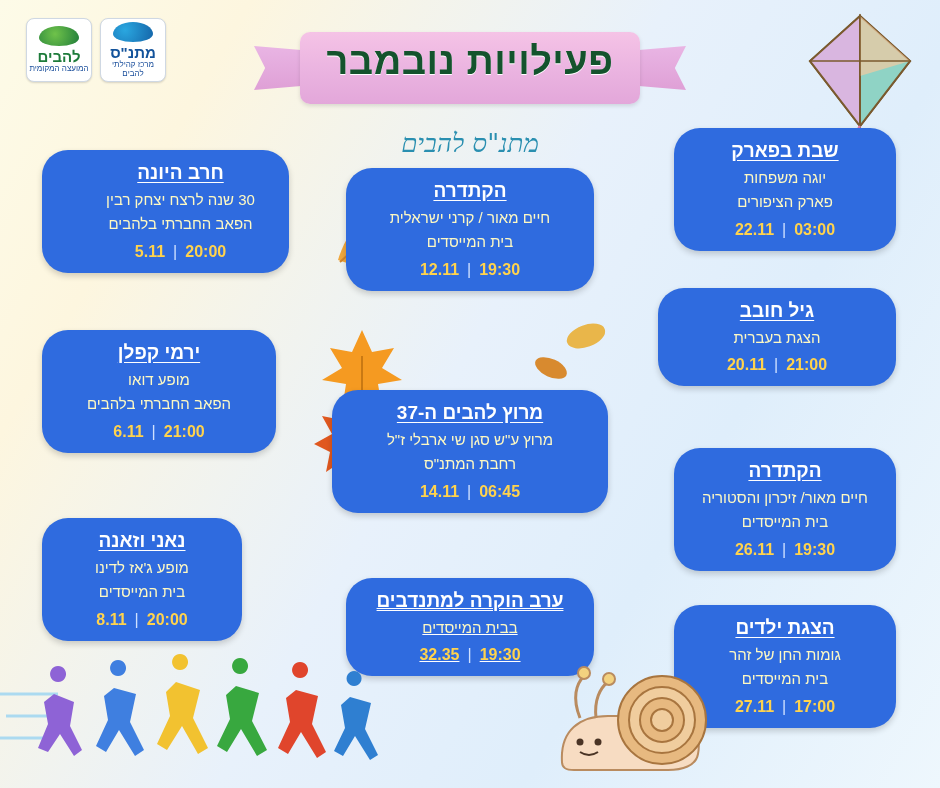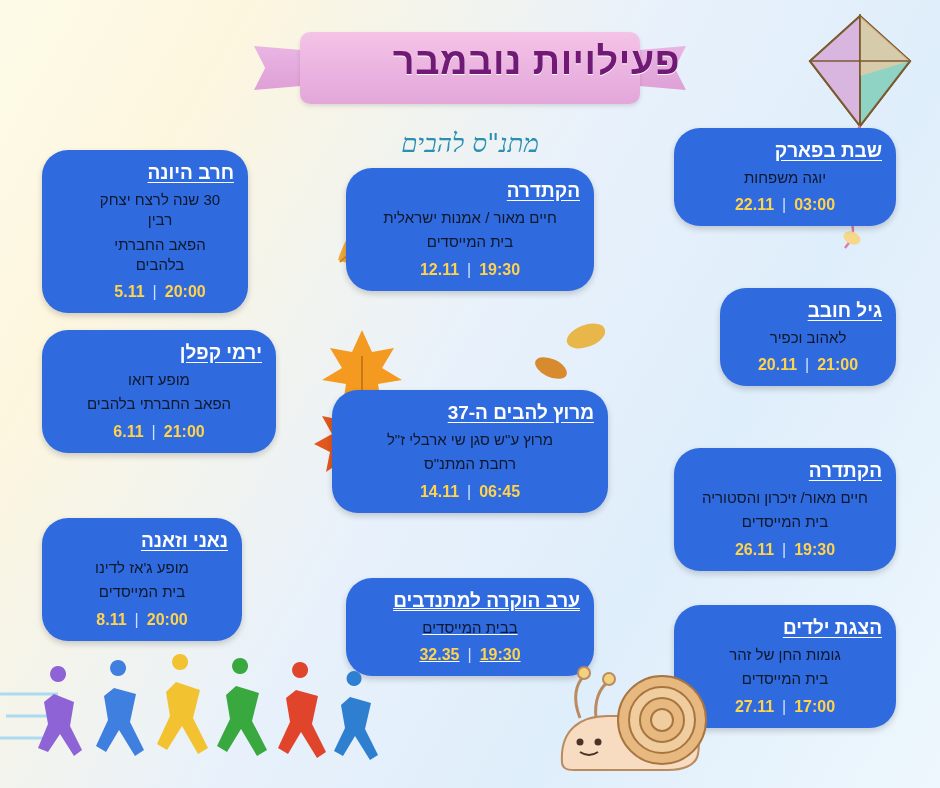--- a/index.html
+++ b/index.html
@@ -22,22 +22,22 @@
     border-radius:10px;
     box-shadow:0 2px 4px rgba(0,0,0,.12);
   }
   .ribbon-tail{
     position:absolute;top:22px;width:62px;height:44px;
     background:linear-gradient(180deg,#e9b5e4 0%,#dfa0d6 100%);
   }
   .ribbon-tail.left{left:-6px;clip-path:polygon(0 0,100% 12%,100% 88%,0 100%,18% 50%);}
   .ribbon-tail.right{right:-6px;clip-path:polygon(100% 0,0 12%,0 88%,100% 100%,82% 50%);}
   .title{
-    position:absolute;left:0;right:0;top:16px;text-align:right;
-    font-size:38px;font-weight:bold;color:#701a75;letter-spacing:.5px;
+    position:absolute;left:0;right:0;top:16px;text-align:center;
+    font-size:38px;font-weight:bold;color:#14532d;letter-spacing:.5px;
     text-shadow:0 1px 0 #fff;
   }
   .subtitle{
     position:absolute;left:0;right:0;top:104px;text-align:center;
     font-size:26px;color:#2a8fb0;font-family:"DejaVu Serif",serif;font-style:italic;
   }
 
   
   .logos{position:absolute;top:18px;left:26px;display:flex;gap:8px;direction:ltr;}
   .logo{
@@ -57,40 +57,40 @@
   .logo.green .swoosh{background:radial-gradient(circle at 40% 40%,#6fc24a,#1f7c3a);}
 
   
   .card{
     position:absolute;background:#2f6bdf;border-radius:26px;
     color:#fff;text-align:center;padding:12px 14px;box-sizing:border-box;
     box-shadow:0 3px 6px rgba(0,0,0,.18);
   }
   .card h3{
     margin:0 0 6px 0;font-size:19px;font-weight:bold;
-    text-decoration:underline;text-underline-offset:3px;text-align:right;
-  }
-  .card p{margin:4px;font-size:15px;line-height:1.35;color:#0f172a;}
+    text-decoration:underline;text-underline-offset:3px;
+  }
+  .card p{margin:4px;font-size:15px;line-height:1.35;color:#fef9c3;}
   .card .when{
     margin-top:8px;font-size:16px;font-weight:bold;color:#ffd34d;
     display:flex;justify-content:center;gap:8px;align-items:center;direction:rtl;
   }
   .card .when .sep{color:#cfe0ff;font-weight:normal;}
 
   
   #c-shabat{top:128px;right:44px;width:222px;}
-  #c-gil{top:288px;right:44px;width:176px;}
+  #c-gil{top:288px;right:44px;width:238px;}
   #c-hakt2{top:448px;right:44px;width:222px;}
   #c-kids{top:605px;right:44px;width:222px;}
   
   #c-hakt1{top:168px;left:50%;transform:translateX(-50%);width:248px;}
   #c-marotz{top:390px;left:50%;transform:translateX(-50%);width:276px;}
   #c-erev{top:578px;left:50%;transform:translateX(-50%);width:248px;text-decoration:underline;}
   
-  #c-herev{top:150px;left:42px;width:206px;padding-left:44px;}
+  #c-herev{top:150px;left:42px;width:247px;padding-left:44px;}
   #c-yarmi{top:330px;left:42px;width:234px;}
   #c-nani{top:518px;left:42px;width:200px;}
 
   
   .kite{position:absolute;top:8px;right:10px;width:150px;height:250px;}
   .leaf{position:absolute;}
   .snail{position:absolute;bottom:10px;right:220px;width:170px;height:120px;}
   .runners{position:absolute;bottom:0;left:0;width:390px;height:140px;}
   svg{display:block;overflow:visible;}
 </style>
@@ -110,20 +110,32 @@
         <line x1="10" y1="45" x2="110" y2="45" stroke="#7a5a2e" stroke-width="1.5"></line>
         <path d="M60,110 C40,140 75,150 52,175 C32,196 68,205 45,232" fill="none" stroke="#e07aa8" stroke-width="2.5"></path>
         <ellipse cx="52" cy="140" rx="9" ry="6" fill="#f4a6c4" transform="rotate(-25 52 140)"></ellipse>
         <ellipse cx="60" cy="168" rx="9" ry="6" fill="#a9d5f0" transform="rotate(20 60 168)"></ellipse>
         <ellipse cx="44" cy="196" rx="9" ry="6" fill="#c9b3e6" transform="rotate(-15 44 196)"></ellipse>
         <ellipse cx="52" cy="222" rx="9" ry="6" fill="#f6d88a" transform="rotate(25 52 222)"></ellipse>
       </g>
     </svg>
   </div>
 
+  <div class="logos">
+    <div class="logo green">
+      <div class="swoosh"></div>
+      <div class="lbig">להבים</div>
+      <div class="ltext">המועצה המקומית</div>
+    </div>
+    <div class="logo">
+      <div class="swoosh"></div>
+      <div class="lbig">מתנ"ס</div>
+      <div class="ltext">מרכז קהילתי להבים</div>
+    </div>
+  </div>
 
   <div class="banner">
     <div class="ribbon-tail left"></div>
     <div class="ribbon-tail right"></div>
     <div class="ribbon-body"></div>
     <div class="title">פעילויות נובמבר</div>
     <div class="subtitle">מתנ"ס להבים</div>
   </div>
 
   <div class="leaf" style="top:196px;left:330px;">
@@ -150,30 +162,31 @@
   </div>
   <div class="leaf" style="top:350px;right:368px;">
     <svg width="40" height="36" viewBox="0 0 40 36">
       <ellipse cx="19" cy="18" rx="17" ry="9" fill="#d88a2f" transform="rotate(25 19 18)"></ellipse>
     </svg>
   </div>
 
   <div class="card" id="c-shabat">
     <h3>שבת בפארק</h3>
     <p>יוגה משפחות</p>
+    <p>פארק הציפורים</p>
     <div class="when">
       <span>03:00</span>
       <span class="sep">|</span>
       <span>22.11</span>
     </div>
   </div>
 
   <div class="card" id="c-gil">
     <h3>גיל חובב</h3>
-    <p>לאהוב וכפיר</p>
+    <p>הצגת בעברית</p>
     <div class="when">
       <span>21:00</span>
       <span class="sep">|</span>
       <span>20.11</span>
     </div>
   </div>
 
   <div class="card" id="c-hakt2">
     <h3>הקתדרה</h3>
     <p>חיים מאור/ זיכרון והסטוריה</p>
@@ -191,21 +204,21 @@
     <p>בית המייסדים</p>
     <div class="when">
       <span>17:00</span>
       <span class="sep">|</span>
       <span>27.11</span>
     </div>
   </div>
 
   <div class="card" id="c-hakt1">
     <h3>הקתדרה</h3>
-    <p>חיים מאור / אמנות ישראלית</p>
+    <p>חיים מאור / קרני ישראלית</p>
     <p>בית המייסדים</p>
     <div class="when">
       <span>19:30</span>
       <span class="sep">|</span>
       <span>12.11</span>
     </div>
   </div>
 
   <div class="card" id="c-marotz">
     <h3>מרוץ להבים ה-37</h3>

